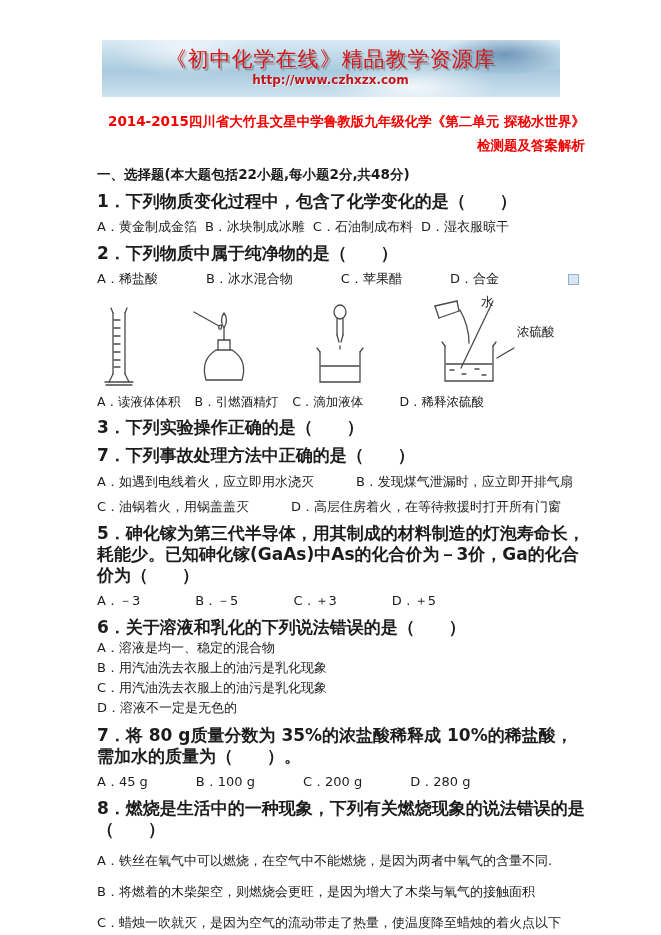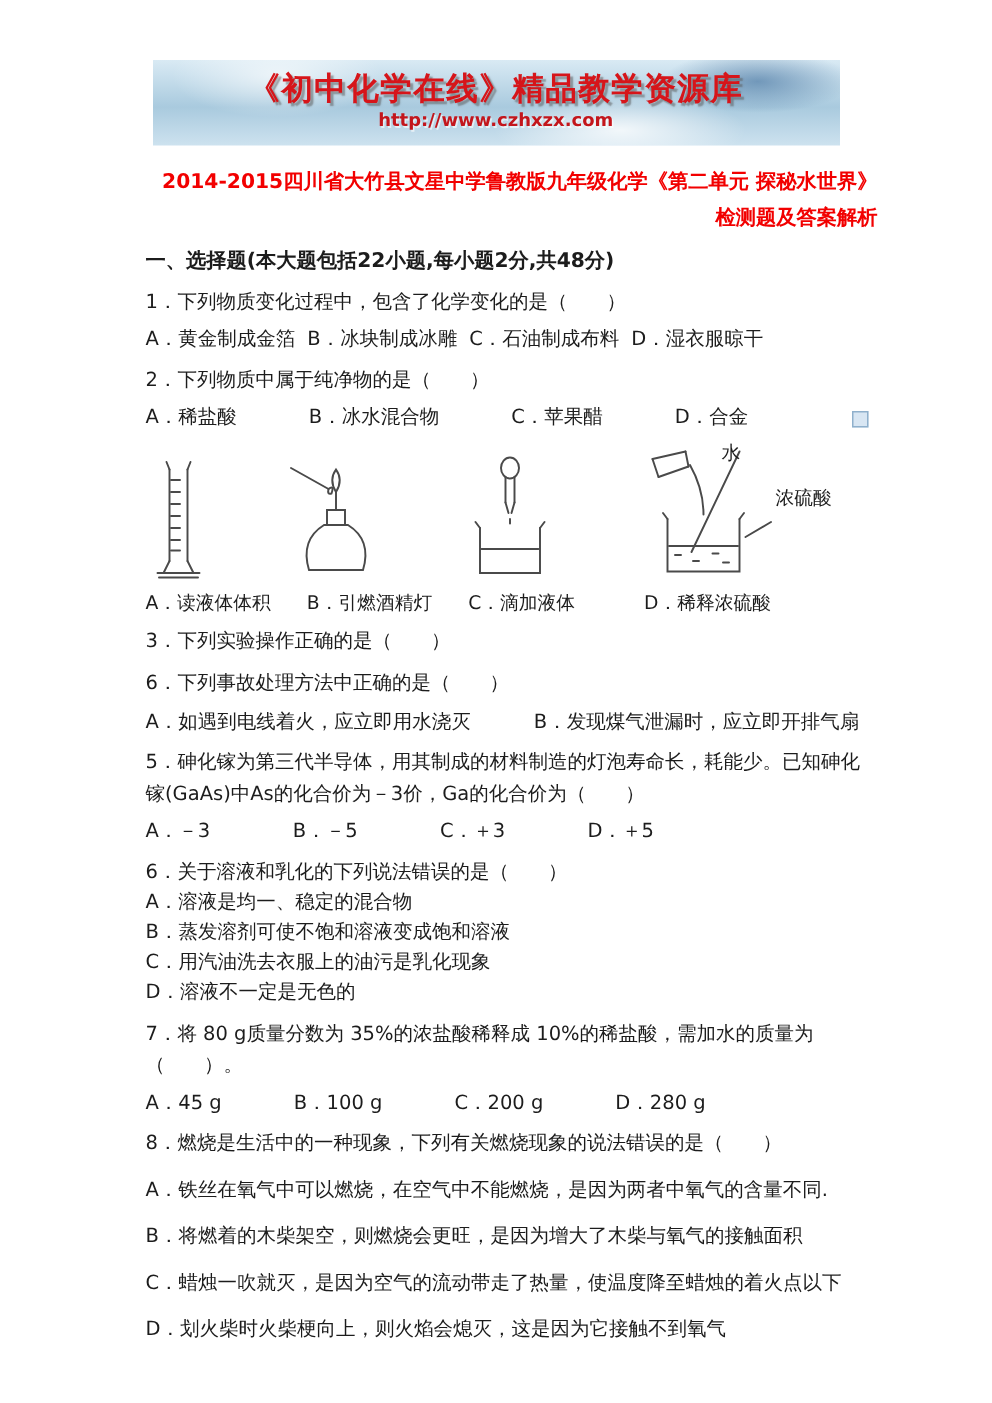--- a/index.html
+++ b/index.html
@@ -16,36 +16,36 @@
   
   .banner {
     width:458px; height:57px; margin:0 auto; position:relative; text-align:center;
     background:
       radial-gradient(90px 30px at 88% 25%, rgba(46,96,146,.55), transparent 70%),
       radial-gradient(120px 35px at 68% 82%, rgba(255,255,255,.8), transparent 70%),
       radial-gradient(100px 40px at 18% 18%, rgba(255,255,255,.65), transparent 70%),
       linear-gradient(180deg,#d9eaf4 0%,#a9cade 55%,#cde2ef 100%);
   }
   .banner-title {
-    padding-top:5px; font-size:21px; font-weight:bold; color:#d6151a;
+    padding-top:5px; font-size:21px; font-weight:normal; color:#d6151a;
     letter-spacing:1px; text-shadow:2px 2px 1px rgba(90,90,90,.55);
     white-space:nowrap;
   }
   .banner-url {
     font-size:12px; font-weight:bold; color:#c3161c;
     text-shadow:1px 1px 0 rgba(255,255,255,.6);
   }
   
   .content { margin-left:97px; width:488px; }
   .doc-title {
     margin-top:12px; text-align:right; color:#f20000; font-weight:bold;
     font-size:13.5px; line-height:24px;
   }
   .section { margin-top:8px; font-weight:bold; font-size:13.5px; line-height:19px; }
-  .stem { margin-top:7px; font-size:13px; line-height:21px; }
+  .stem { margin-top:7px; font-size:17px; line-height:21px;font-weight:bold; }
   .opts-inline { display:flex; align-items:center; margin-top:6px; font-size:13px; line-height:18px; }
   .g26 { gap:8px; }
   .g48 { gap:48px; }
   .g55 { gap:55px; }
   .opts-row { display:flex; gap:42px; margin-top:7px; font-size:13px; line-height:18px; }
   .opt-line { margin-top:0; font-size:13px; line-height:20px; }
   .opt-line.tall { margin-top:11px; }
   .anchor-art {
     display:inline-block; width:11px; height:11px; margin-left:auto; margin-right:6px;
     background:#d8e6f3; border:1px solid #8fb0cc;
@@ -53,21 +53,21 @@
   
   .figure-row {
     margin-top:8px; width:482px; height:96px;
     display:flex; justify-content:space-between; align-items:flex-end;
   }
   .fig { position:relative; }
   .fig-d { width:160px; height:96px; }
   .fig-annot { position:absolute; font-size:12.5px; color:#1c1c1c; white-space:nowrap; }
   .water-pos { left:62px; top:-2px; }
   .acid-pos  { left:98px; top:28px; }
-  .captions { display:flex; gap:24px; margin-top:2px; font-size:12.5px; line-height:16px; }
+  .captions { display:flex; gap:14px; margin-top:2px; font-size:12.5px; line-height:16px; }
   .captions .cap-d { margin-left:22px; }
   svg { display:block; }
 </style>
 </head>
 <body>
 
 <div class="page">
 
   <div class="banner">
     <div class="banner-title">《初中化学在线》精品教学资源库</div>
@@ -156,41 +156,45 @@
       <span>B．引燃酒精灯</span>
       <span>C．滴加液体</span>
       <span class="cap-d">D．稀释浓硫酸</span>
     </div>
 
     <div>
       <div class="stem">3．下列实验操作正确的是（　　）</div>
     </div>
 
     <div>
-      <div class="stem">6．下列事故处理方法中正确的是（　　）</div>
+      <div class="stem">7．下列事故处理方法中正确的是（　　）</div>
       <div class="opts-row">
         <span>A．如遇到电线着火，应立即用水浇灭</span>
         <span>B．发现煤气泄漏时，应立即开排气扇</span>
+      </div>
+      <div class="opts-row">
+        <span>C．油锅着火，用锅盖盖灭</span>
+        <span>D．高层住房着火，在等待救援时打开所有门窗</span>
       </div>
     </div>
 
     <div>
       <div class="stem">5．砷化镓为第三代半导体，用其制成的材料制造的灯泡寿命长，耗能少。已知砷化镓(GaAs)中As的化合价为－3价，Ga的化合价为（　　）</div>
       <div class="opts-inline g55">
         <span>A．－3</span>
         <span>B．－5</span>
         <span>C．＋3</span>
         <span>D．＋5</span>
       </div>
     </div>
 
     <div>
       <div class="stem">6．关于溶液和乳化的下列说法错误的是（　　）</div>
       <div class="opt-line">A．溶液是均一、稳定的混合物</div>
-      <div class="opt-line">B．蒸发溶剂可使不饱和溶液变成饱和溶液</div>
+      <div class="opt-line">B．用汽油洗去衣服上的油污是乳化现象</div>
       <div class="opt-line">C．用汽油洗去衣服上的油污是乳化现象</div>
       <div class="opt-line">D．溶液不一定是无色的</div>
     </div>
 
     <div>
       <div class="stem">7．将 80 g质量分数为 35%的浓盐酸稀释成 10%的稀盐酸，需加水的质量为（　　）。</div>
       <div class="opts-inline g48">
         <span>A．45 g</span>
         <span>B．100 g</span>
         <span>C．200 g</span>

